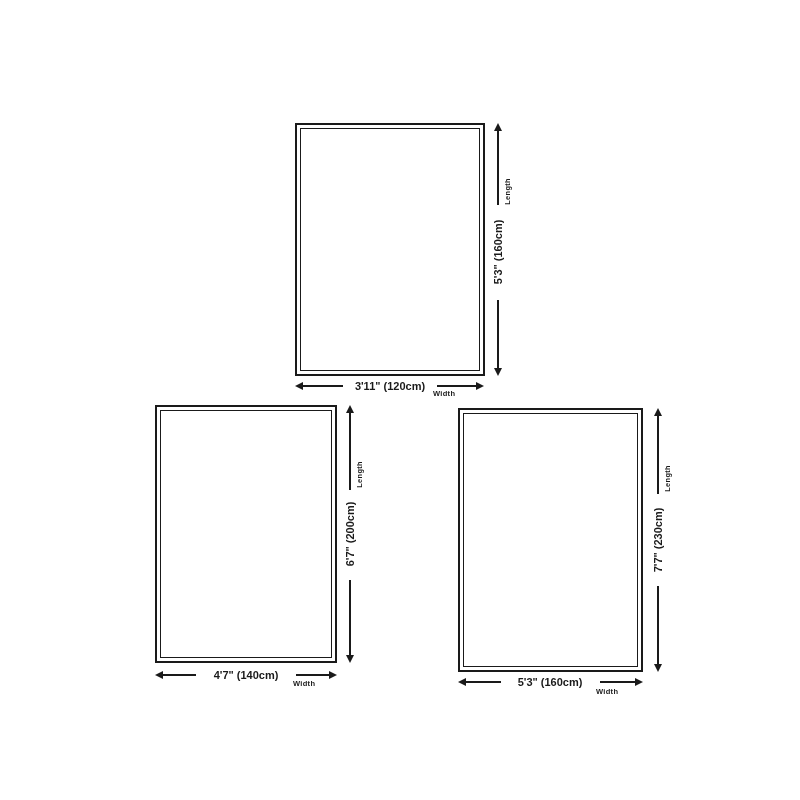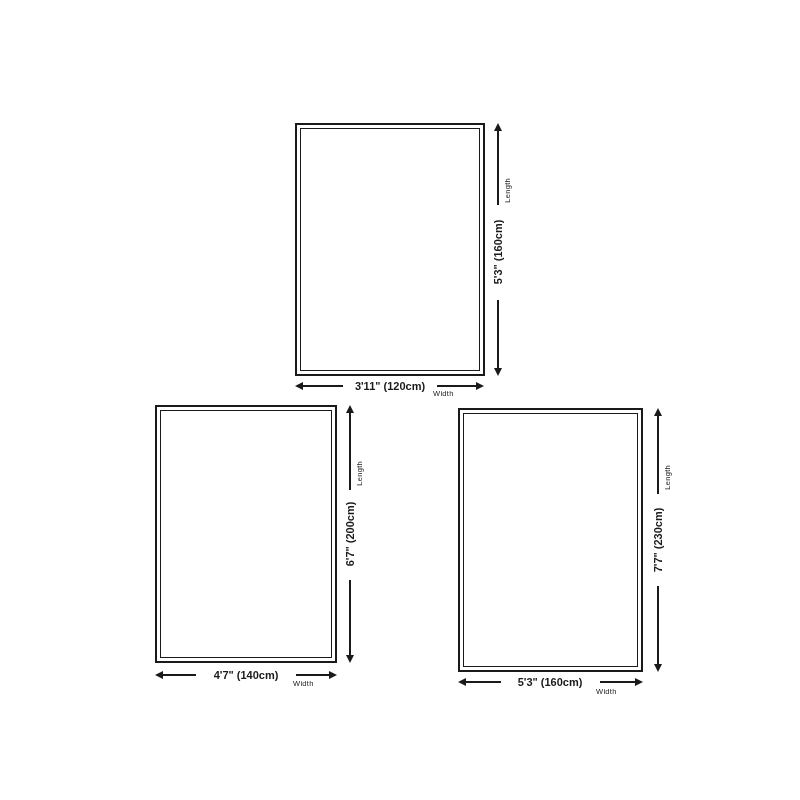--- a/index.html
+++ b/index.html
@@ -76,21 +76,21 @@
     padding: 0 5px;
   }
   .dim.v {
     writing-mode: vertical-rl;
     transform: translate(-50%, -50%) rotate(180deg);
     background: #ffffff;
     padding: 5px 0;
   }
   .cap {
     position: absolute;
-    font-weight: 400;
+    font-weight: 700;
     font-size: 7.5px;
     letter-spacing: 0.3px;
     white-space: nowrap;
     color: #1a1a1a;
   }
   .cap.v {
     writing-mode: vertical-rl;
     transform: rotate(180deg);
   }
 </style>

